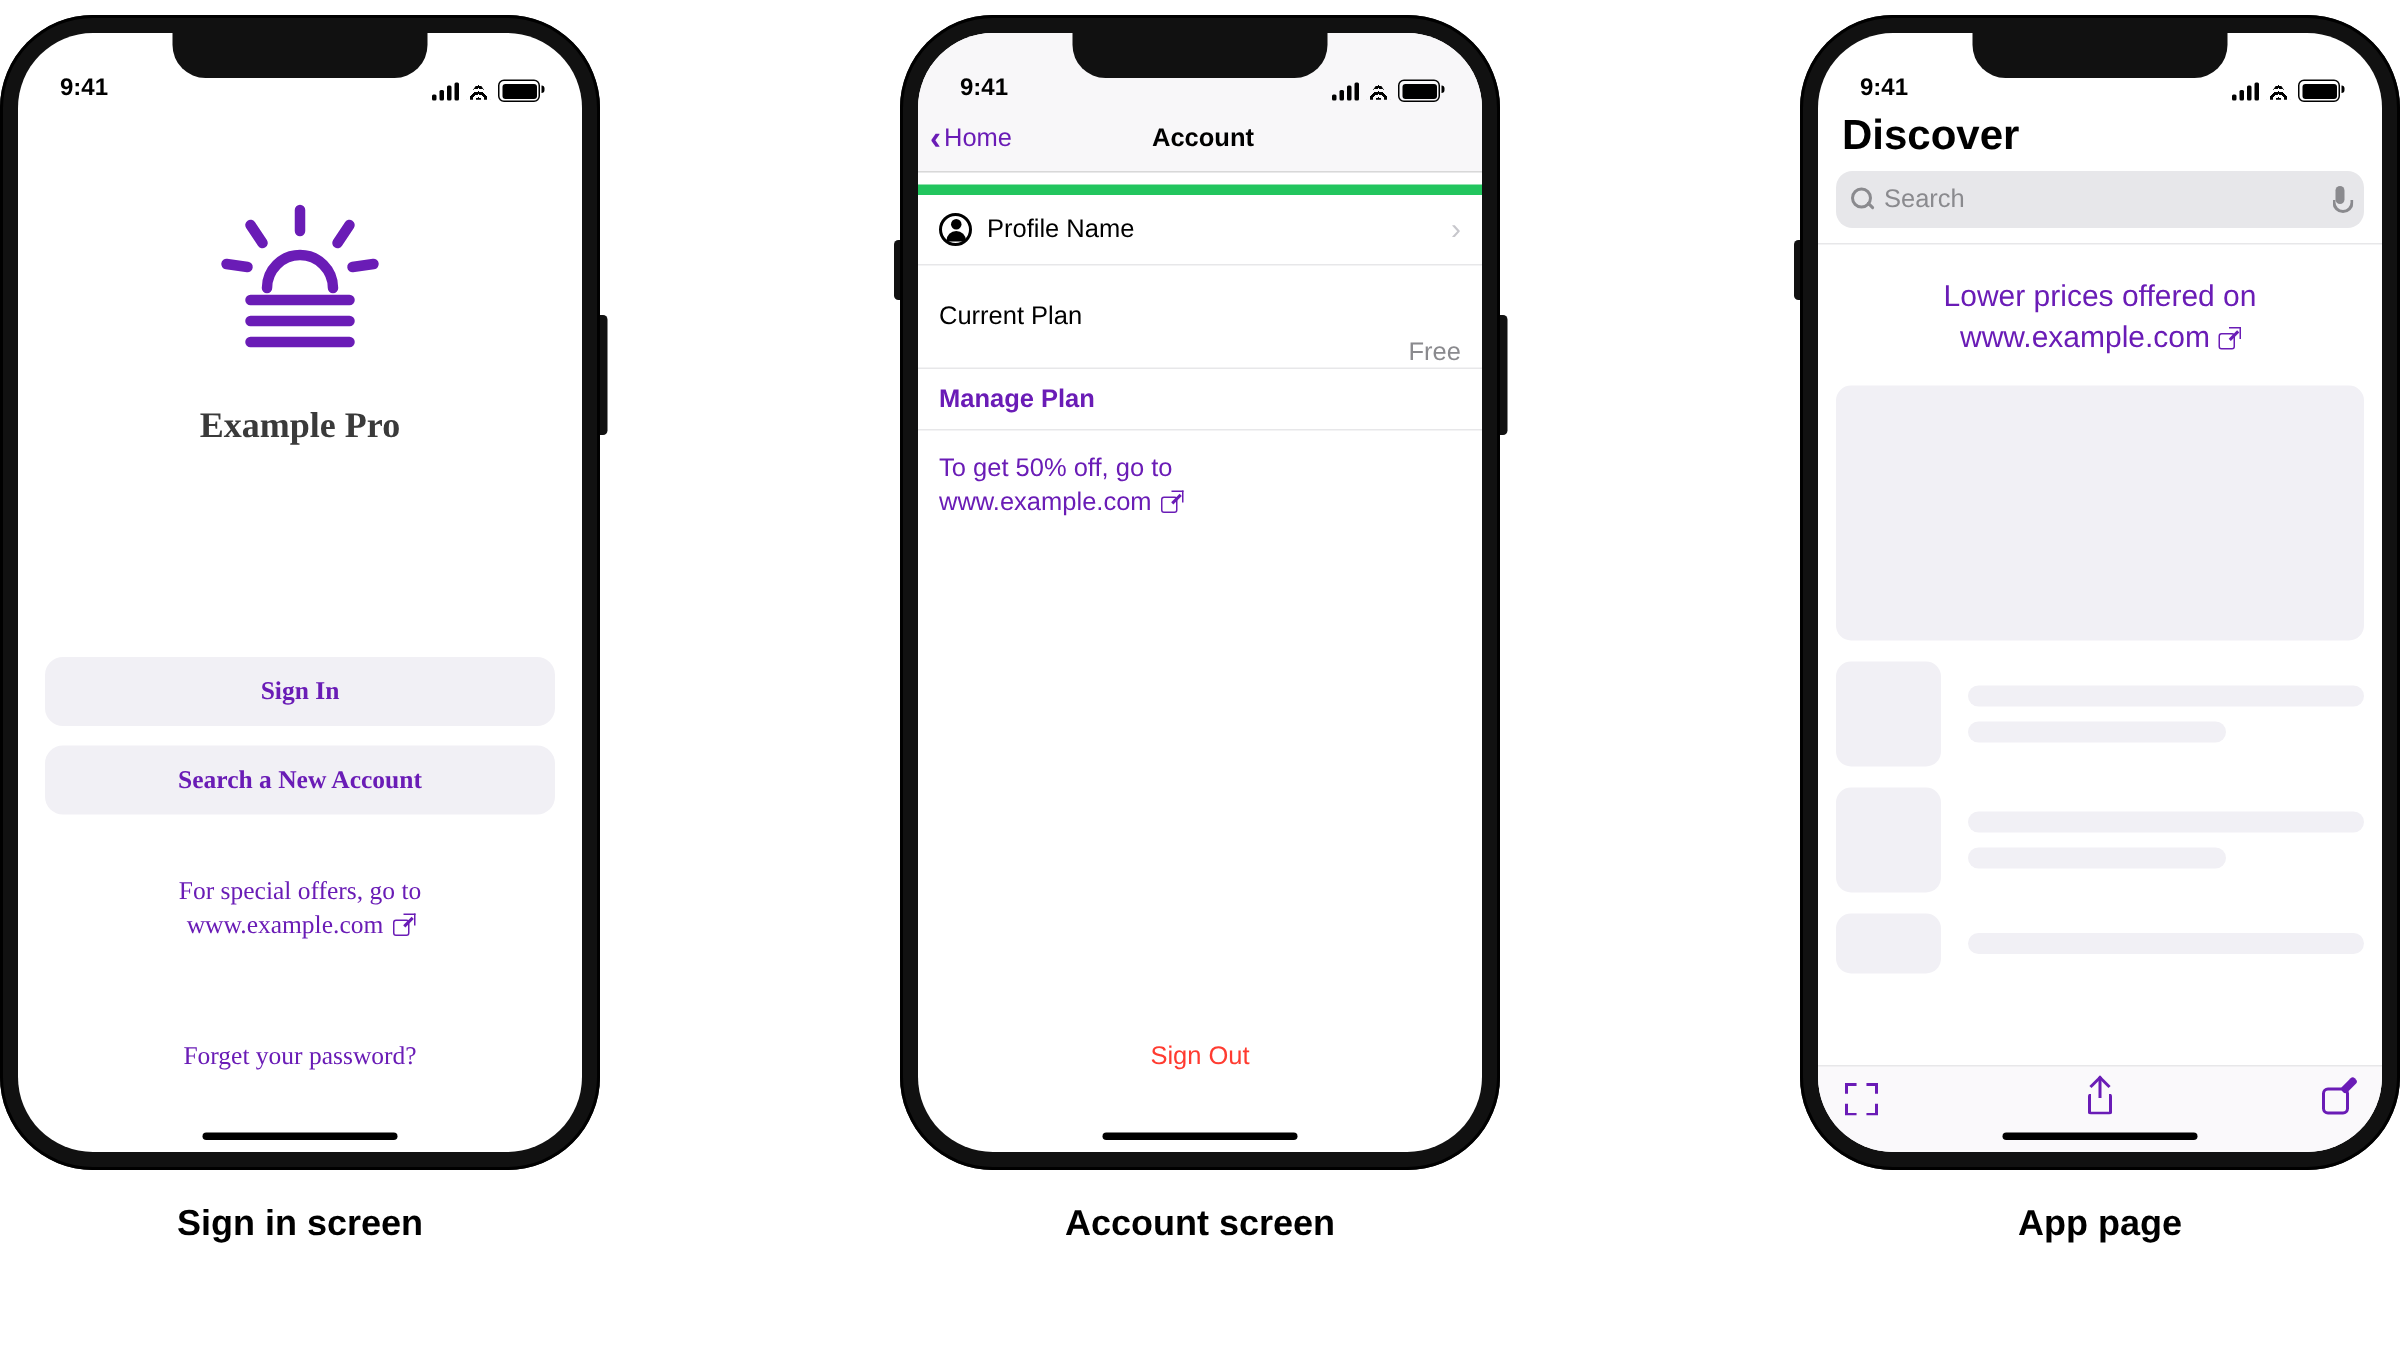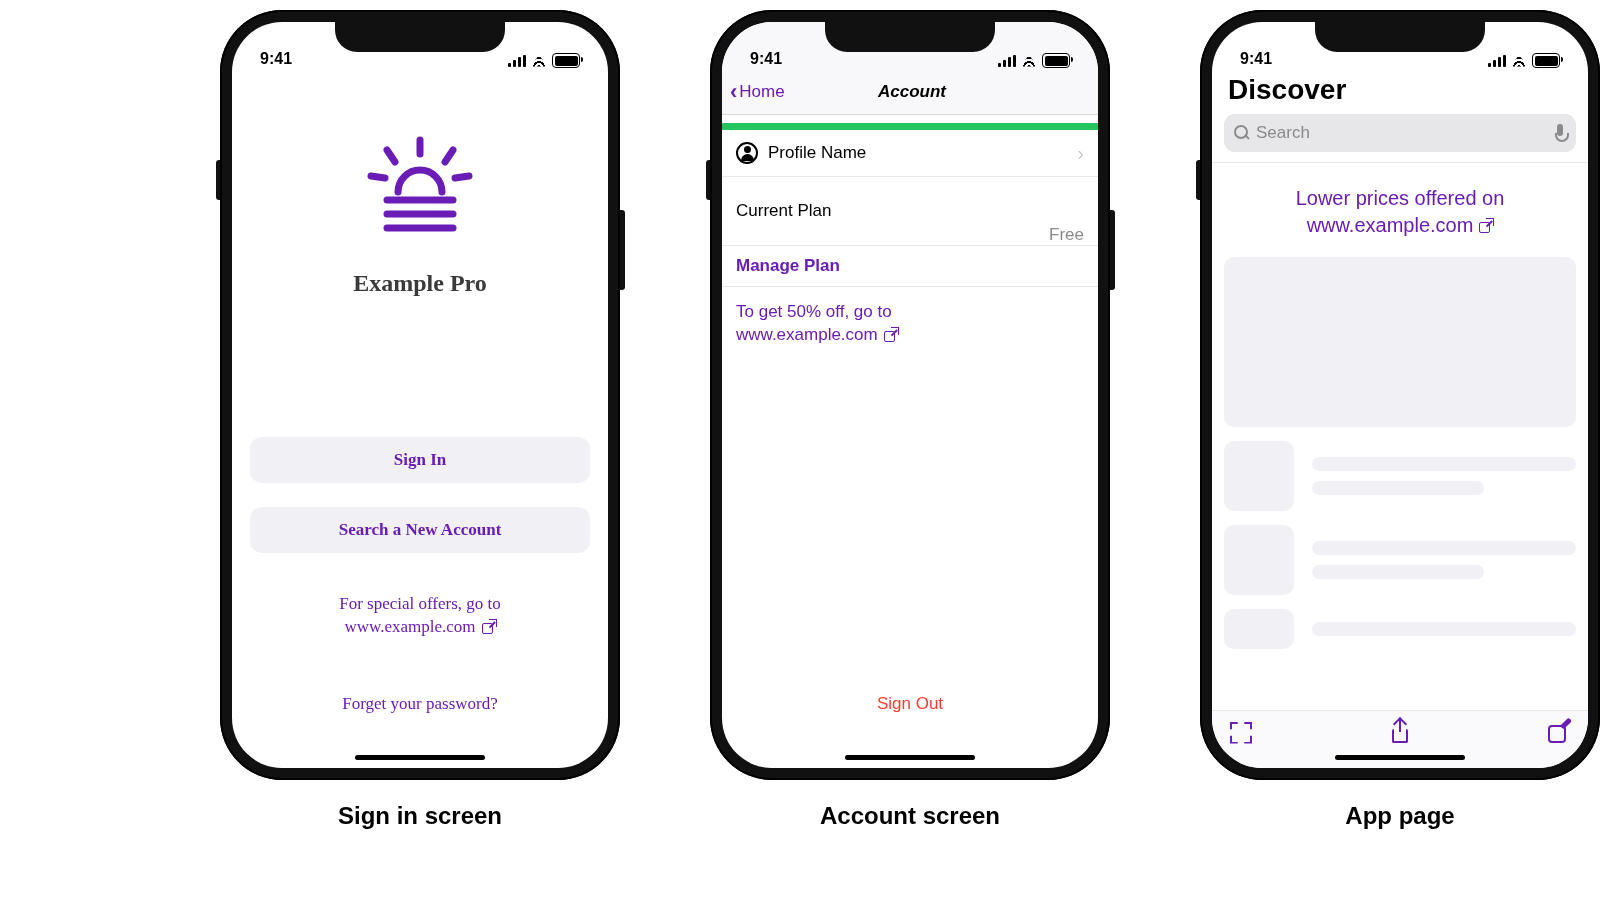--- a/index.html
+++ b/index.html
@@ -18,21 +18,21 @@
     color:#000;
     width:1600px;
     height:900px;
     overflow:hidden;
   }
   .stage{
     width:1600px;
     height:900px;
     position:relative;
     display:flex;
-    justify-content:flex-end;
+    justify-content:space-between;
     gap:90px;
     padding-top:10px;
     box-sizing:border-box;
   }
   .col{
     display:flex;
     flex-direction:column;
     align-items:center;
   }
   .caption{
@@ -112,21 +112,21 @@
      clip-path:polygon(0 100%,50% 0,100% 100%);
   }
   .batt{width:26px;height:13px;border:1.5px solid #000;border-radius:4px;position:relative;}
   .batt::after{content:"";position:absolute;right:-4px;top:3px;width:2.5px;height:5px;background:#000;border-radius:0 2px 2px 0;}
   .batt i{position:absolute;inset:1.5px;background:#000;border-radius:2px;}
 
   
   .s1-body{flex:1;display:flex;flex-direction:column;align-items:center;padding:0 18px;font-family:Liberation Serif, serif;}
   .logo{margin-top:66px;color:var(--accent);}
   .brand{font-size:24px;font-weight:600;color:#3a3a3a;margin-top:30px;}
-  .s1-btns{width:100%;margin-top:140px;display:flex;flex-direction:column;gap:24px;}
+  .s1-btns{width:100%;margin-top:140px;display:flex;flex-direction:column;gap:13px;}
   .pill{
     background:var(--ios-grey);
     border-radius:12px;
     height:46px;
     display:flex;align-items:center;justify-content:center;
     font-size:17px;font-weight:600;color:var(--accent);
   }
   .promo{
     margin-top:40px;text-align:center;font-size:17px;color:var(--accent);line-height:1.35;
     display:flex;flex-direction:column;align-items:center;
@@ -134,21 +134,21 @@
   .promo .l2{display:flex;align-items:center;gap:6px;}
   .forgot{margin-top:auto;margin-bottom:54px;color:var(--accent);font-size:17px;}
 
   
   .navbar{
     height:44px;background:#f8f7f9;border-bottom:1px solid var(--ios-line);
     display:flex;align-items:center;position:relative;
     padding:0 8px;
   }
   .nb-back{display:flex;align-items:center;color:var(--accent);font-size:17px;gap:2px;}
-  .nb-title{position:absolute;left:4px;right:0;text-align:center;font-size:17px;font-weight:600;font-style:italic;}
+  .nb-title{position:absolute;left:4px;right:0;text-align:center;font-size:17px;font-weight:600;}
   .chev{font-size:22px;font-weight:600;}
   .list{display:flex;flex-direction:column;}
   .row{
     min-height:46px;display:flex;align-items:center;padding:0 14px;
     border-bottom:1px solid #e7e7e9;font-size:17px;justify-content:space-between;
   }
   .row.top-b{border-top:7px solid #22c55e;}
   .row-left{display:flex;align-items:center;gap:10px;}
   .person-icn{
     width:22px;height:22px;border:2px solid #000;border-radius:50%;

